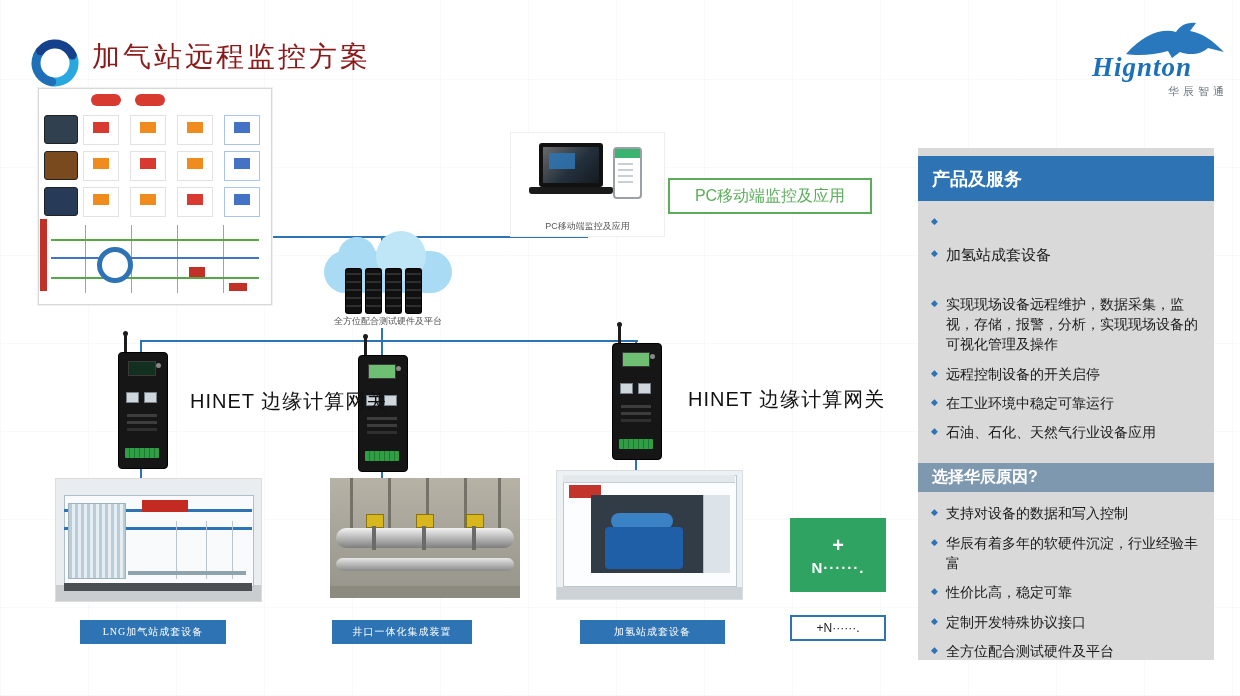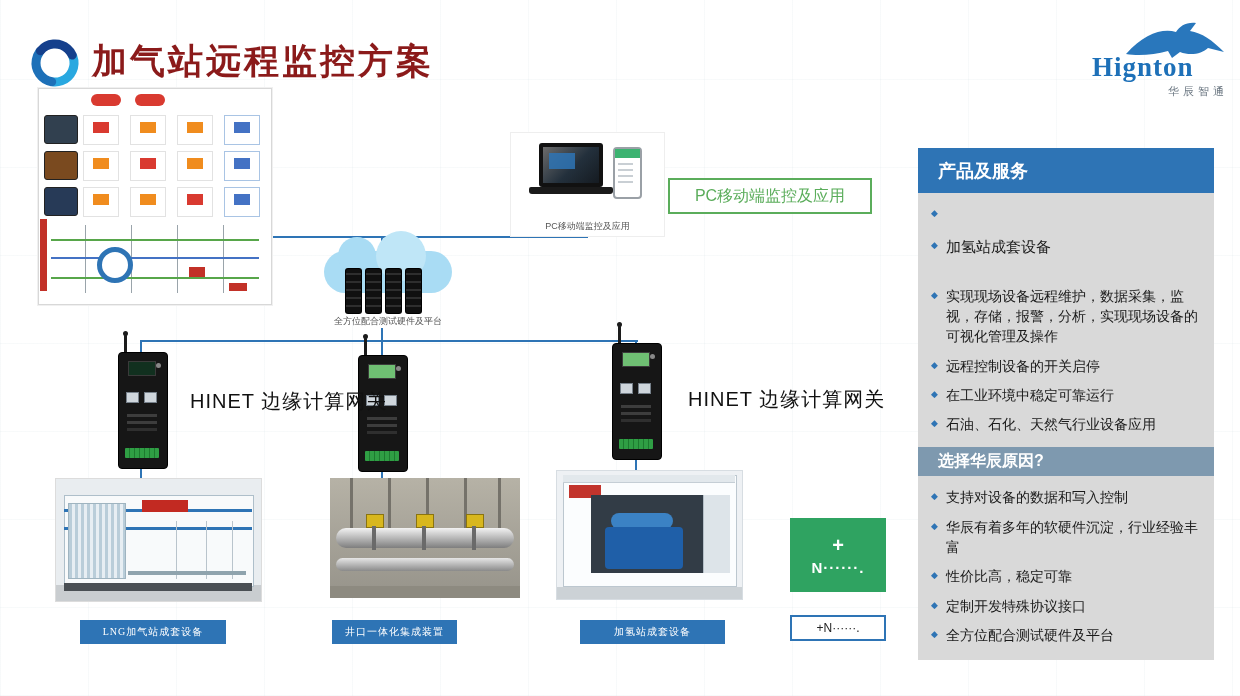--- a/index.html
+++ b/index.html
@@ -4,27 +4,27 @@
 <style>
   html,body{margin:0;padding:0;}
   body{font-family:"Liberation Sans","DejaVu Sans",sans-serif;background:#efefef;}
   .slide{position:relative;width:1240px;height:696px;background:#ffffff;overflow:hidden;}
   .slide::before{content:"";position:absolute;inset:0;pointer-events:none;
     background:
       repeating-linear-gradient(90deg, rgba(110,150,165,.05) 0 1px, transparent 1px 88px),
       repeating-linear-gradient(0deg, rgba(110,150,165,.05) 0 1px, transparent 1px 88px);}
 
   
-  .title{position:absolute;left:92px;top:38px;font-size:35px;font-weight:bold;
+  .title{position:absolute;left:92px;top:38px;font-size:28px;font-weight:normal;
     color:var(--title-color,#8B1A1A);letter-spacing:3px;
     font-family:"Liberation Serif","DejaVu Serif",serif;}
   .logo-swirl{position:absolute;left:28px;top:36px;}
   .brand{position:absolute;left:1086px;top:24px;width:146px;height:74px;}
   .brand svg{position:absolute;right:2px;top:-4px;}
-  .brand-word{position:absolute;left:6px;top:28px;font-size:27px;font-weight:bold;
+  .brand-word{position:absolute;left:6px;top:28px;font-size:27px;font-weight:bold;font-style:italic;
     color:var(--brand-blue,#1d70b8);font-family:"Liberation Serif","DejaVu Serif",serif;letter-spacing:1px;}
   .brand-sub{position:absolute;right:4px;top:60px;font-size:11px;color:#68747f;letter-spacing:4px;}
 
   
   .line{position:absolute;background:var(--accent-blue,#2E74B5);}
 
   
   .scada{position:absolute;left:38px;top:88px;width:232px;height:215px;background:#fff;
     border:1px solid #d8d8d8;box-shadow:0 0 0 1px #f0f0f0;}
   .sc-pill{position:absolute;width:30px;height:12px;border-radius:6px;background:#d93a30;}
@@ -117,21 +117,21 @@
     border:2px solid var(--accent-blue,#2E74B5);color:#222;font-size:12px;
     display:flex;align-items:center;justify-content:center;}
 
   
   .eq-label{position:absolute;height:24px;background:var(--accent-blue,#2E74B5);color:#ffffff;font-size:10px;
     display:flex;align-items:center;justify-content:center;letter-spacing:1px;font-family:Liberation Serif, serif;}
 
   
   .sidebar{position:absolute;left:918px;top:148px;width:296px;height:512px;background:var(--sidebar-bg,#D9D9D9);
     display:flex;flex-direction:column;}
-  .sb-header{color:#fff;font-weight:bold;padding-left:20px;display:flex;align-items:center;flex:none;}
+  .sb-header{color:#fff;font-weight:bold;padding-left:14px;display:flex;align-items:center;flex:none;margin-top:8px;}
   .sb-blue{height:45px;background:var(--accent-blue,#2E74B5);font-size:18px;}
   .sb-orange{height:27px;background:var(--accent-orange,#ED7D31);font-size:16px;}
   .sb-slate{height:29px;background:var(--accent-slate,#7E99AF);font-size:16px;}
   .sb-list{list-style:none;margin:0;padding:11px 10px 4px 13px;flex:none;}
   .sb-item{display:flex;gap:8px;font-size:14px;color:#1a1a1a;line-height:1.45;margin-bottom:9px;}
   .sb-list.first .sb-item{font-size:15px;margin-bottom:13px;}
   .diamond{color:var(--accent-blue,#2E74B5);font-size:9px;line-height:2.1;flex:none;}
 </style>
 </head>
 <body>
@@ -314,21 +314,21 @@
     <div class="p3-ground"></div>
   </div>
 
   <div class="more-box">
     <span class="more-plus">+</span>
     <span class="more-dots">N······.</span>
   </div>
   <div class="more-tag">+N······.</div>
 
   <div class="eq-label" style="left:80px;top:620px;width:146px;">LNG加气站成套设备</div>
-  <div class="eq-label" style="left:332px;top:620px;width:125px;">井口一体化集成装置</div>
+  <div class="eq-label" style="left:332px;top:620px;width:140px;">井口一体化集成装置</div>
   <div class="eq-label" style="left:580px;top:620px;width:145px;">加氢站成套设备</div>
 
   <aside class="sidebar">
     <div class="sb-header sb-blue">产品及服务</div>
     <ul class="sb-list first">
       <li class="sb-item">
         <span class="diamond">◆</span>
       </li>
       <li class="sb-item">
         <span class="diamond">◆</span>

